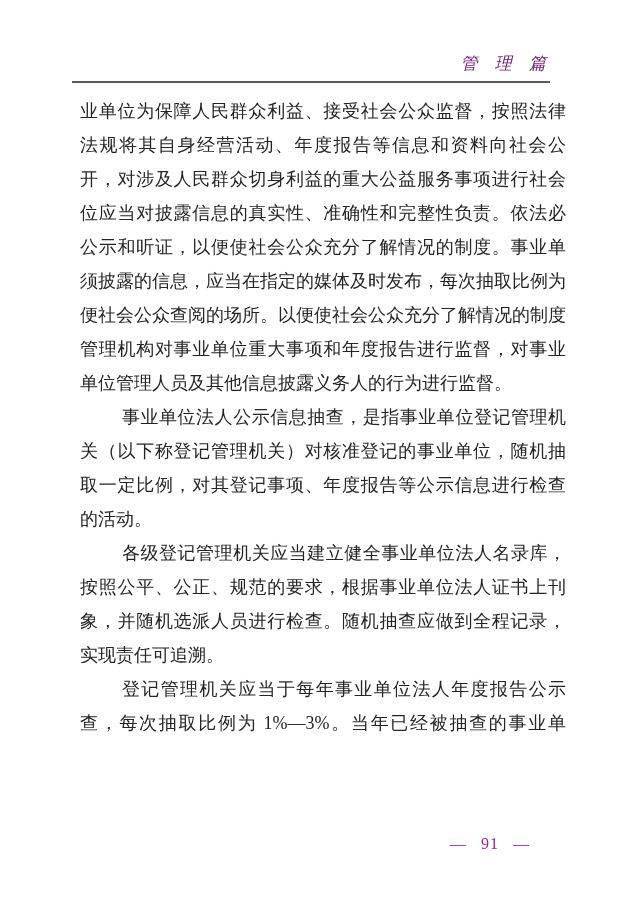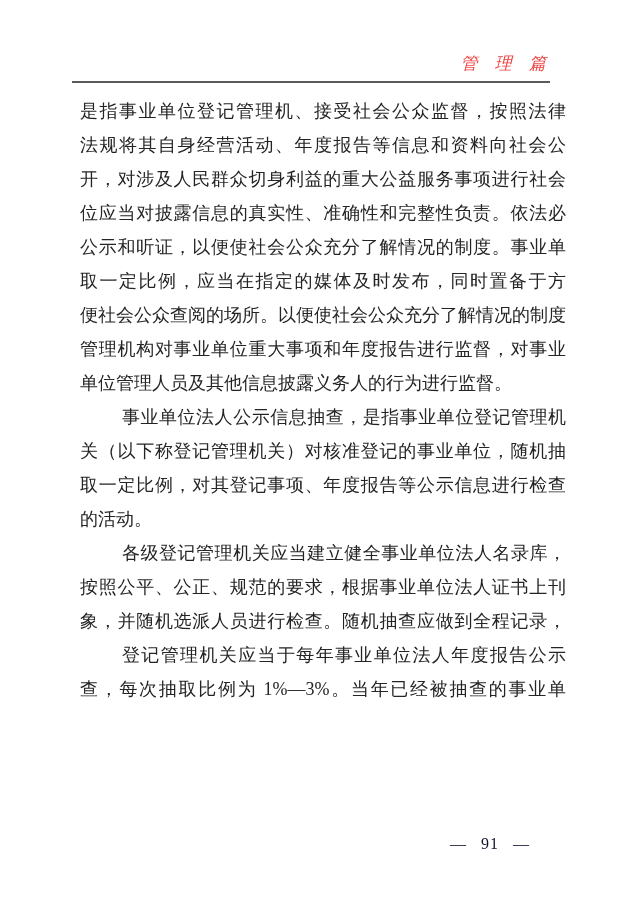--- a/index.html
+++ b/index.html
@@ -17,21 +17,21 @@
     color: #262626;
   }
   .running-head {
     position: absolute;
     top: 52px;
     right: 92px;
     font-size: 17px;
     font-style: italic;
     letter-spacing: 4px;
     word-spacing: 5px;
-    color: #ef4444;
+    color: #701a75;
     white-space: nowrap;
   }
   .head-rule {
     position: absolute;
     top: 81px;
     left: 72px;
     right: 92px;
     height: 0;
     border-top: 2px solid #5a5a5a;
   }
@@ -56,49 +56,50 @@
   .line.pend {
     text-align-last: left;
   }
   .page-number {
     position: absolute;
     top: 835px;
     right: 112px;
     font-size: 16px;
     letter-spacing: 1px;
     word-spacing: 9px;
-    color: #0f172a;
+    color: #a21caf;
     white-space: nowrap;
   }
 </style>
 </head>
 <body>
 
 <div class="page">
 
   <div class="running-head">管 理 篇</div>
 
   <div class="head-rule"></div>
 
   <div class="body-text">
-    <div class="line">是指事业单位登记管理机、接受社会公众监督，按照法律</div>
+    <div class="line">业单位为保障人民群众利益、接受社会公众监督，按照法律</div>
     <div class="line">法规将其自身经营活动、年度报告等信息和资料向社会公</div>
     <div class="line">开，对涉及人民群众切身利益的重大公益服务事项进行社会</div>
     <div class="line">位应当对披露信息的真实性、准确性和完整性负责。依法必</div>
     <div class="line">公示和听证，以便使社会公众充分了解情况的制度。事业单</div>
-    <div class="line">取一定比例，应当在指定的媒体及时发布，同时置备于方</div>
+    <div class="line">须披露的信息，应当在指定的媒体及时发布，每次抽取比例为</div>
     <div class="line">便社会公众查阅的场所。以便使社会公众充分了解情况的制度</div>
     <div class="line">管理机构对事业单位重大事项和年度报告进行监督，对事业</div>
     <div class="line pend">单位管理人员及其他信息披露义务人的行为进行监督。</div>
     <div class="line ind">事业单位法人公示信息抽查，是指事业单位登记管理机</div>
     <div class="line">关（以下称登记管理机关）对核准登记的事业单位，随机抽</div>
     <div class="line">取一定比例，对其登记事项、年度报告等公示信息进行检查</div>
     <div class="line pend">的活动。</div>
     <div class="line ind">各级登记管理机关应当建立健全事业单位法人名录库，</div>
     <div class="line">按照公平、公正、规范的要求，根据事业单位法人证书上刊</div>
     <div class="line">象，并随机选派人员进行检查。随机抽查应做到全程记录，</div>
+    <div class="line pend">实现责任可追溯。</div>
     <div class="line ind">登记管理机关应当于每年事业单位法人年度报告公示</div>
     <div class="line">查，每次抽取比例为 1%—3%。当年已经被抽查的事业单</div>
   </div>
 
   <div class="page-number">— 91 —</div>
 
 </div>
 
 </body></html>

